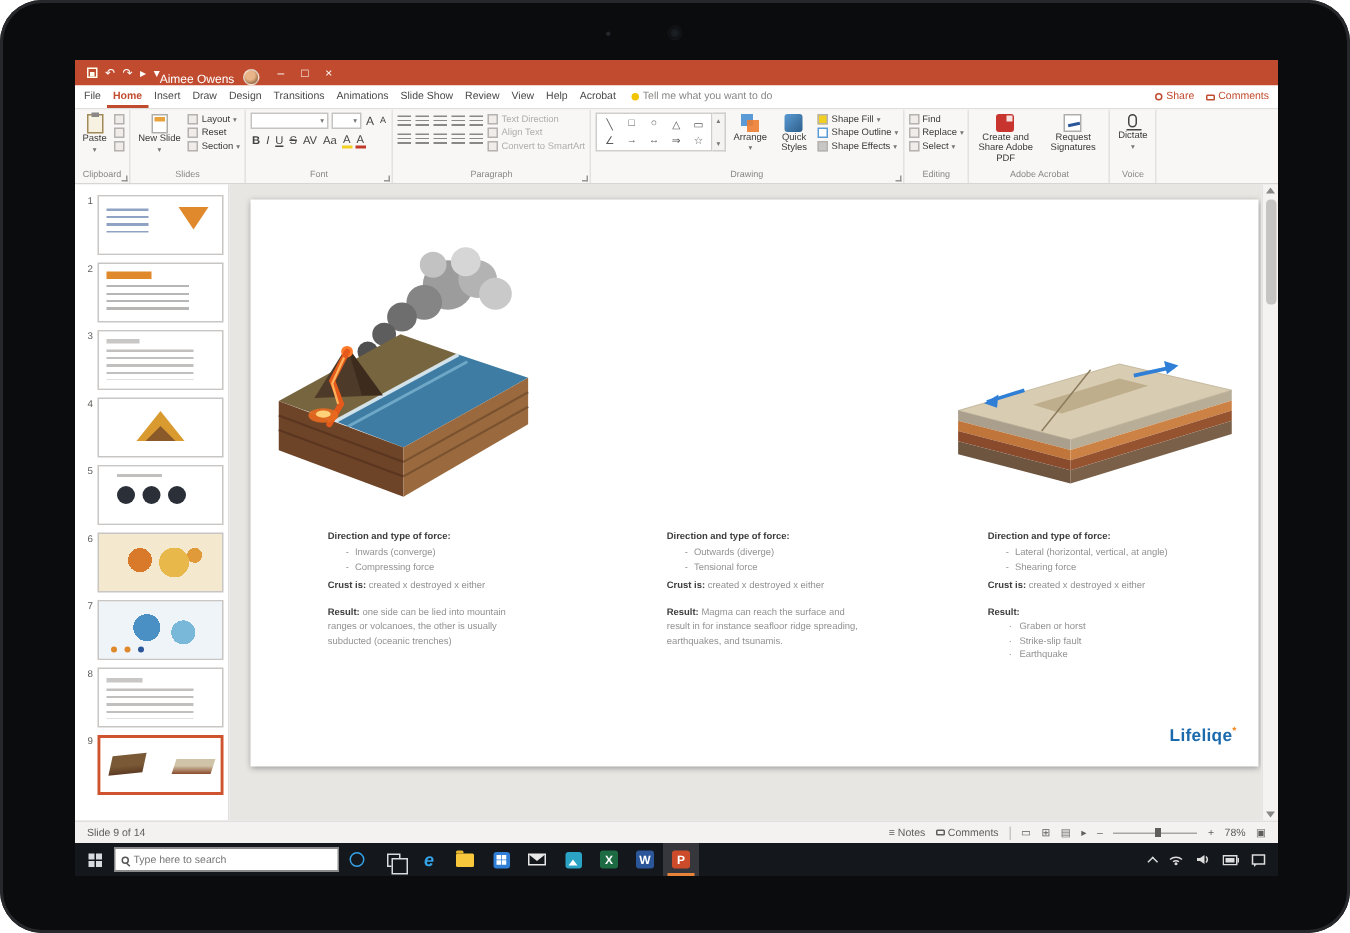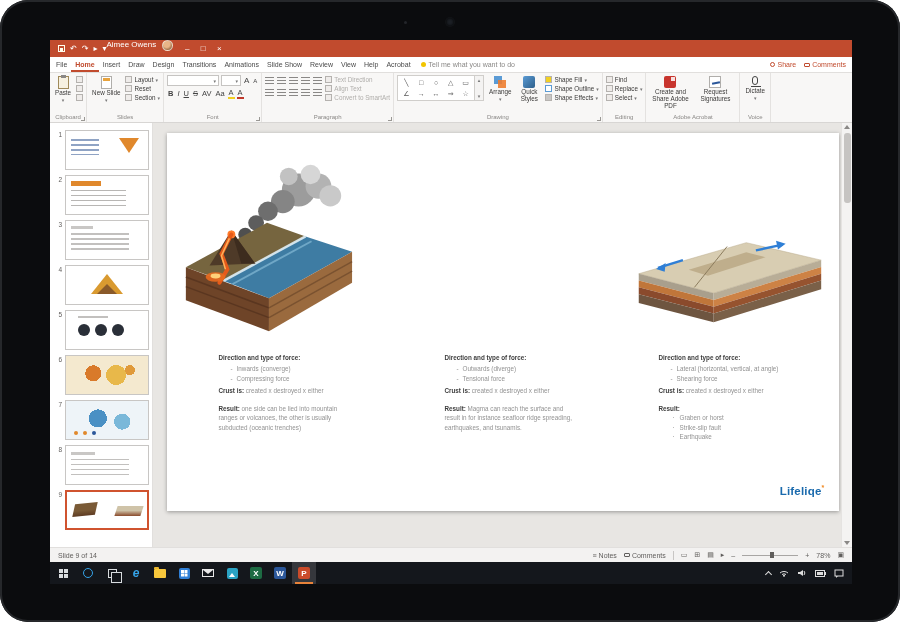--- a/index.html
+++ b/index.html
@@ -9,21 +9,21 @@
   .sensor {position:absolute;top:21px;left:calc(50% - 46px);width:3px;height:3px;border-radius:50%;background:#23262a;}
   .screen {position:absolute;left:50px;top:40px;width:802px;height:544px;background:#fff;display:flex;flex-direction:column;overflow:hidden;}
 
   
   .titlebar {height:17px;background:#c14b2e;display:flex;align-items:center;color:#fff;font-size:8px;padding:0 4px;flex:0 0 auto;}
   .qat {display:flex;align-items:center;gap:5px;margin-left:4px;}
   .qat span {font-size:8px;line-height:1;cursor:default;}
   .ic-save {width:7px;height:7px;border:1px solid #ffe;display:inline-block;position:relative;}
   .ic-save::after {content:"";position:absolute;left:1px;bottom:0;width:3px;height:3px;background:#ffe;}
   .tb-title {flex:1;text-align:center;font-size:8.5px;white-space:nowrap;overflow:hidden;}
-  .tb-right {display:flex;align-items:flex-start;gap:6px;}
+  .tb-right {display:flex;align-items:flex-end;gap:6px;}
   .avatar {width:11px;height:11px;border-radius:50%;background:radial-gradient(circle at 40% 35%,#e8b488 0 40%,#9a6a44 75%,#6e4a30);border:1px solid rgba(255,255,255,.6);}
   .winbtns {display:flex;gap:0;}
   .winbtns span {width:16px;text-align:center;font-size:8px;line-height:17px;}
 
   
   .tabrow {height:16px;background:#fff;border-bottom:1px solid #e1dfdd;display:flex;align-items:stretch;font-size:7px;color:#4a4a4a;flex:0 0 auto;padding:0 2px;}
   .tab {padding:0 4px;line-height:15px;white-space:nowrap;}
   .tab.active {color:#c14b2e;font-weight:bold;box-shadow:inset 0 -2px 0 #c14b2e;}
   .tellme {display:flex;align-items:center;gap:3px;color:#8a8886;padding:0 6px;white-space:nowrap;}
   .bulb {width:5px;height:5px;border-radius:50%;background:#f2c500;display:inline-block;}
@@ -621,20 +621,24 @@
 
     <div class="taskbar">
       <div class="start">
         <span class="winlogo">
             <i></i>
             <i></i>
             <i></i>
             <i></i>
           </span>
       </div>
+      <div class="tsearch">
+        <span class="mag"></span>
+        <input type="text" placeholder="Type here to search" style="">
+      </div>
       <div class="tico">
           <span class="cortana"></span>
         </div>
       <div class="tico">
           <span class="taskview"></span>
         </div>
       <div class="tico">
           <span class="g-edge">e</span>
         </div>
       <div class="tico">

